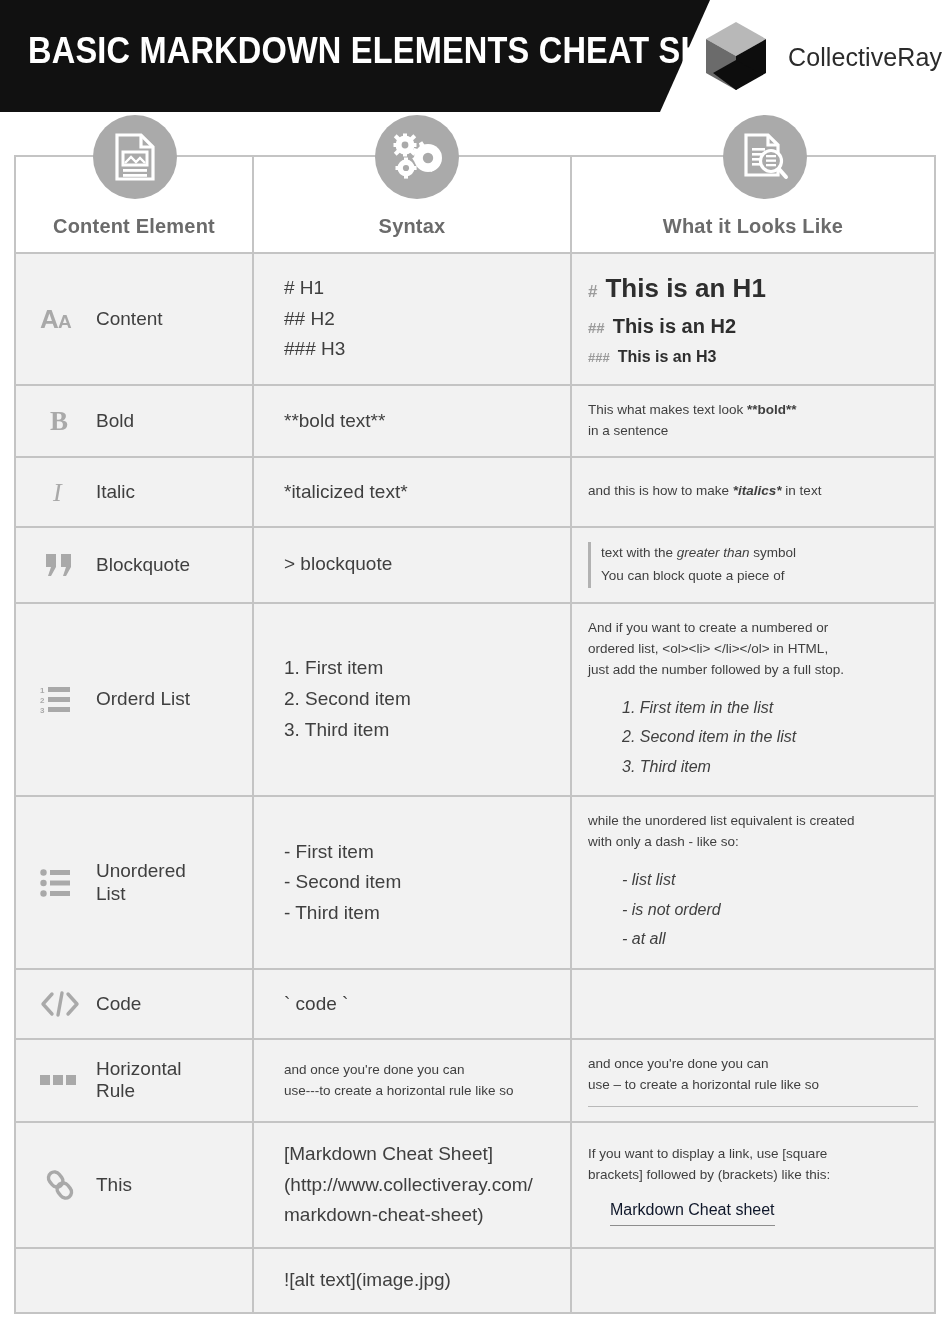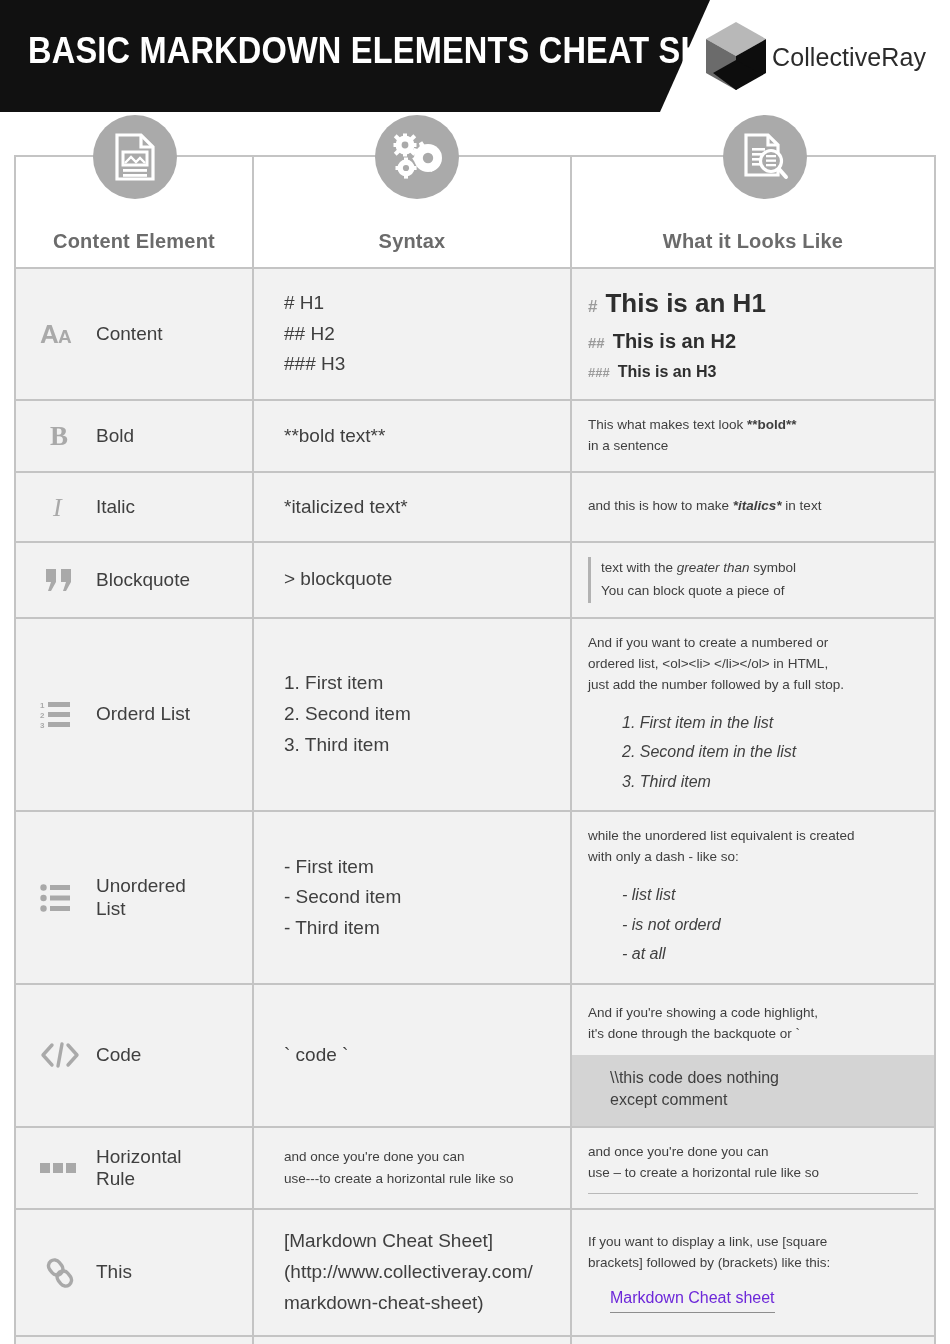--- a/index.html
+++ b/index.html
@@ -30,21 +30,21 @@
     font-family: "Liberation Sans Narrow", "Liberation Sans", sans-serif;
     font-size: 37px;
     font-weight: 700;
     letter-spacing: 0.2px;
     transform: scaleX(0.88);
     transform-origin: left center;
     white-space: nowrap;
   }
   .brand {
     position: absolute; left: 700px; top: 20px;
-    display: flex; align-items: center; 
+    display: flex; align-items: center; gap: 16px;
   }
   .brand-logo { width: 72px; height: 74px; display:block; }
   .brand-name {
     font-size: 25px;
     font-weight: 400;
     color: #2b2b2b;
     letter-spacing: 0.1px;
     font-family: "Liberation Sans", sans-serif;
   }
 
@@ -57,21 +57,21 @@
     border-collapse: collapse;
   }
   .row { display: flex; border-bottom: 2px solid #c4c4c4; }
   .row:last-child { border-bottom: none; }
   .cell-elem   { width: 238px; border-right: 2px solid #c4c4c4; }
   .cell-syntax { width: 318px; border-right: 2px solid #c4c4c4; }
   .cell-look   { width: 362px; }
   .zebra { background: #f2f2f2; }
 
   
-  .row-head { background: #ffffff; position: relative; height: 112px; }
+  .row-head { background: #ffffff; position: relative; height: 97px; }
   .row-head .cell-elem,
   .row-head .cell-syntax,
   .row-head .cell-look {
     display: flex; align-items: flex-end; justify-content: center;
     padding-bottom: 14px;
   }
   .col-title {
     font-size: 20px; font-weight: 700; color: #6b6b6b;
     letter-spacing: 0.2px;
   }
@@ -137,21 +137,21 @@
   .sublist { padding-left: 34px; font-size: 16px; line-height: 1.85; color: #3f3f3f; }
   .codeblock {
     background: #d4d4d4;
     margin: 10px -16px -14px -16px;
     padding: 12px 16px 14px 38px;
     font-size: 16px; line-height: 1.4; color: #3f3f3f;
   }
   .hr-preview { border-bottom: 1.5px solid #b9b9b9; padding-bottom: 10px; display:inline-block; }
   .link-preview {
     margin-top: 12px; margin-left: 22px;
-    font-size: 16px; color: #6d28d9;
+    font-size: 16px; color: #0f172a;
     border-bottom: 1.5px solid #8e8e8e;
     display: inline-block; align-self: flex-start;
     padding-bottom: 2px;
   }
   b { font-weight: 700; }
   i { font-style: italic; }
 </style>
 </head>
 <body>
 
@@ -422,28 +422,20 @@
             <polyline points="28,4 37,14 28,24"></polyline>
             <line x1="22" y1="3" x2="18" y2="25"></line>
           </svg>
         </span>
         <span class="elem-label">Code</span>
       </div>
     </div>
     <div class="cell-syntax">
       <div class="syntax-inner">` code `</div>
     </div>
-    <div class="cell-look">
-      <div class="look-inner" style="justify-content:flex-start;padding-top:18px">
-        <div class="prose" style="white-space:pre-line">And if you're showing a code highlight,
-it's done through the backquote or  `</div>
-        <div class="codeblock" style="white-space:pre-line">\\this code does nothing
-except comment</div>
-      </div>
-    </div>
   </div>
 
   <div class="row zebra">
     <div class="cell-elem">
       <div class="elem-inner">
         <span class="elem-icon">
           <svg width="40" height="16" viewBox="0 0 40 16" fill="#a9a9a9">
             <rect x="0" y="3" width="10" height="10"></rect>
             <rect x="13" y="3" width="10" height="10"></rect>
             <rect x="26" y="3" width="10" height="10"></rect>

